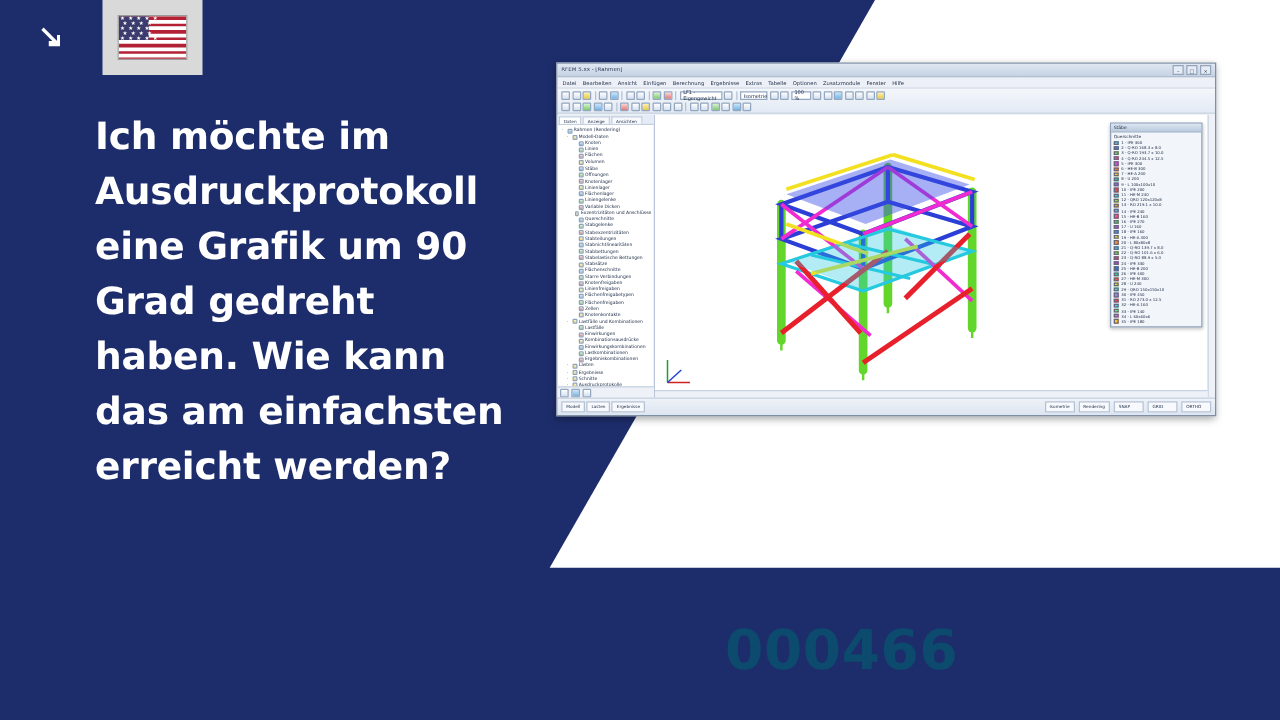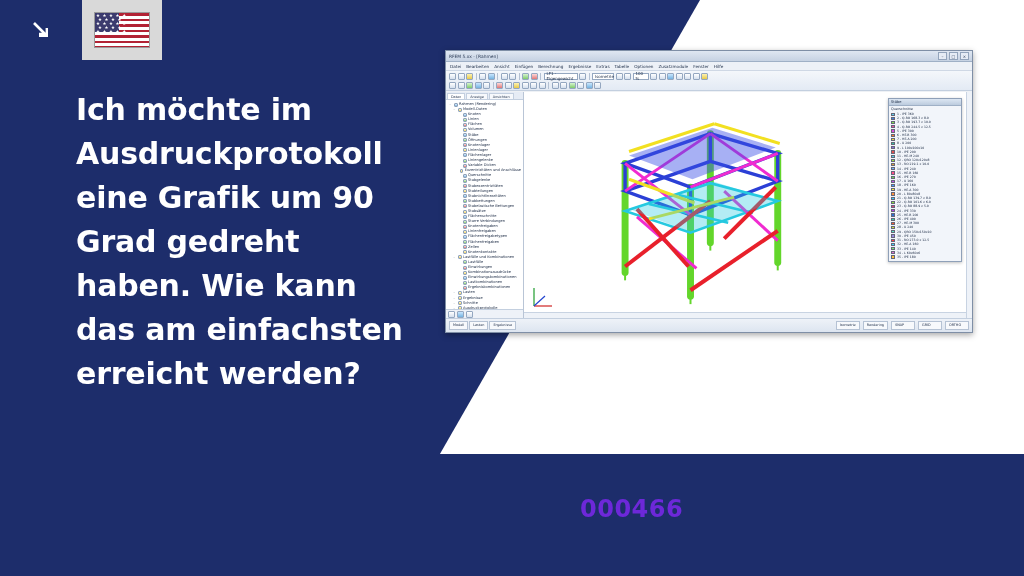--- a/index.html
+++ b/index.html
@@ -118,22 +118,22 @@
     color: #ffffff;
     font-size: 31px;
     font-weight: 700;
     padding: 6px 17px 8px 17px;
     letter-spacing: 1px;
     font-family: "DejaVu Sans", sans-serif;
   }
   .faq-number {
     position: absolute;
     left: 580px; top: 495px;
-    color: #6d28d9;
-    font-size: 24px;
+    color: #0c4a6e;
+    font-size: 44px;
     font-weight: 700;
     letter-spacing: 0.5px;
     font-family: "DejaVu Sans", sans-serif;
   }
 
   
   .app-window {
     position: absolute;
     left: 445px; top: 50px;
     width: 528px; height: 283px;

